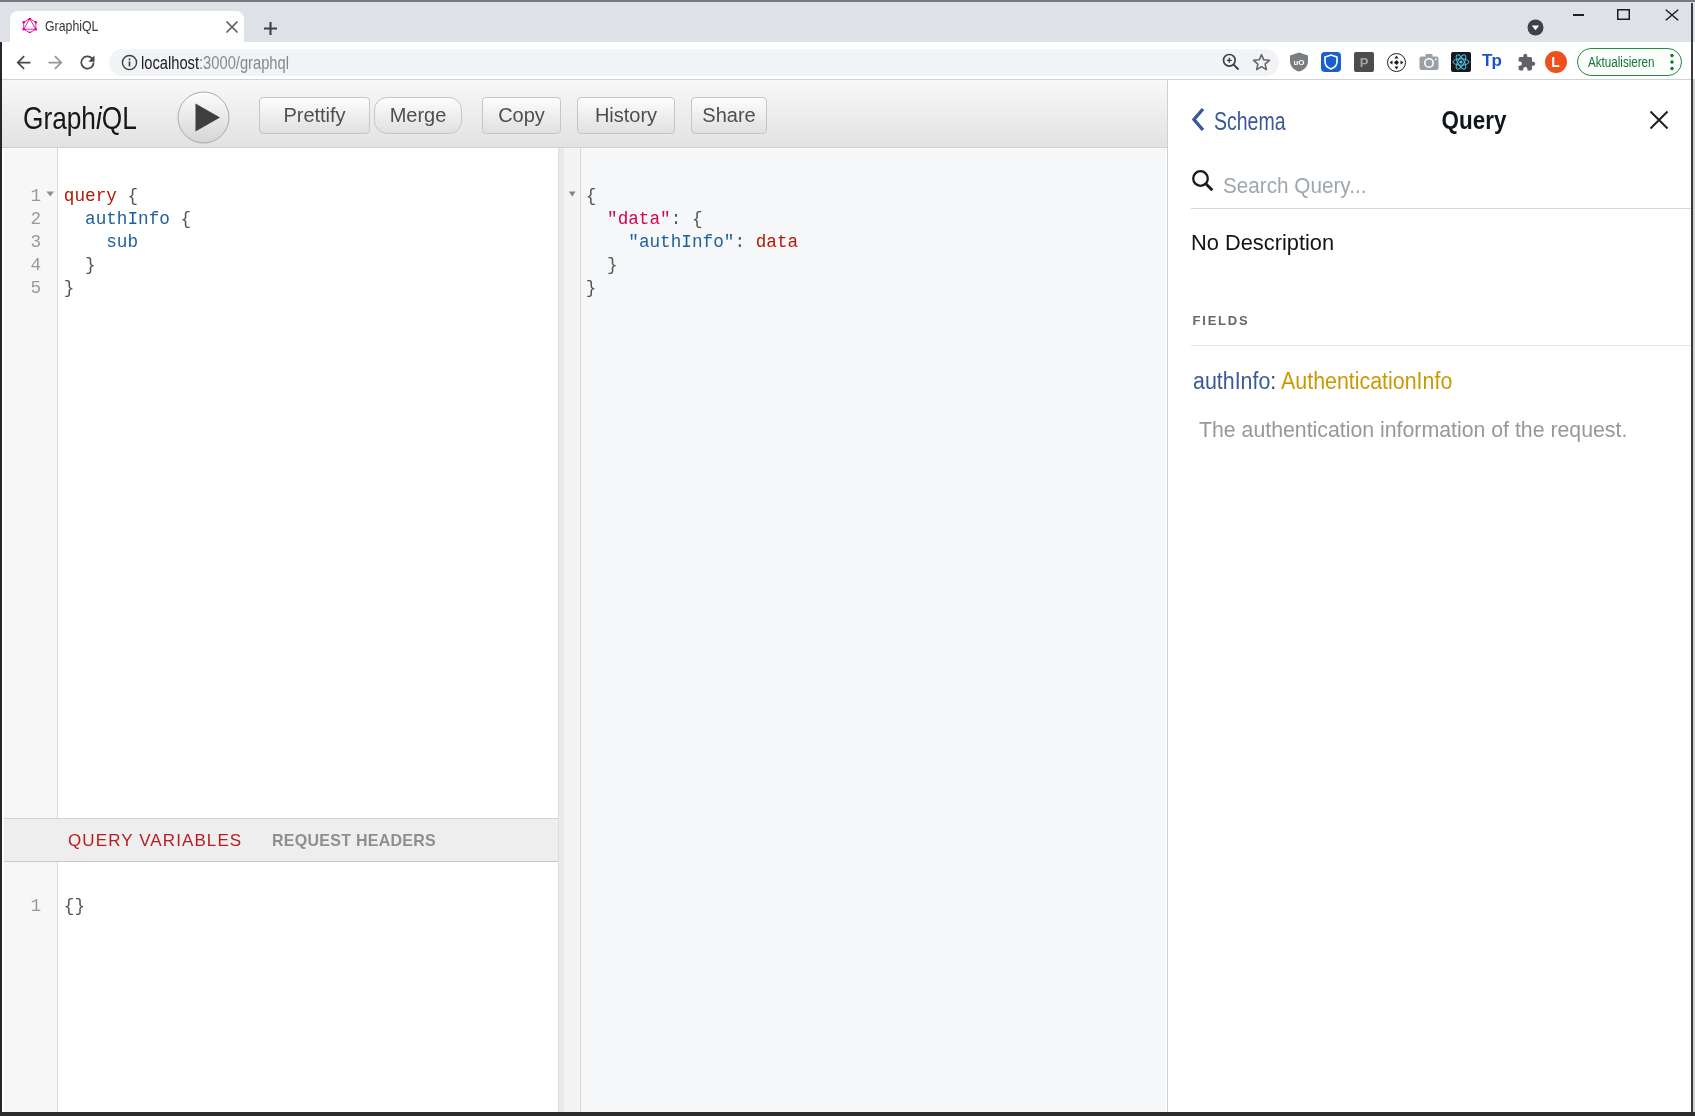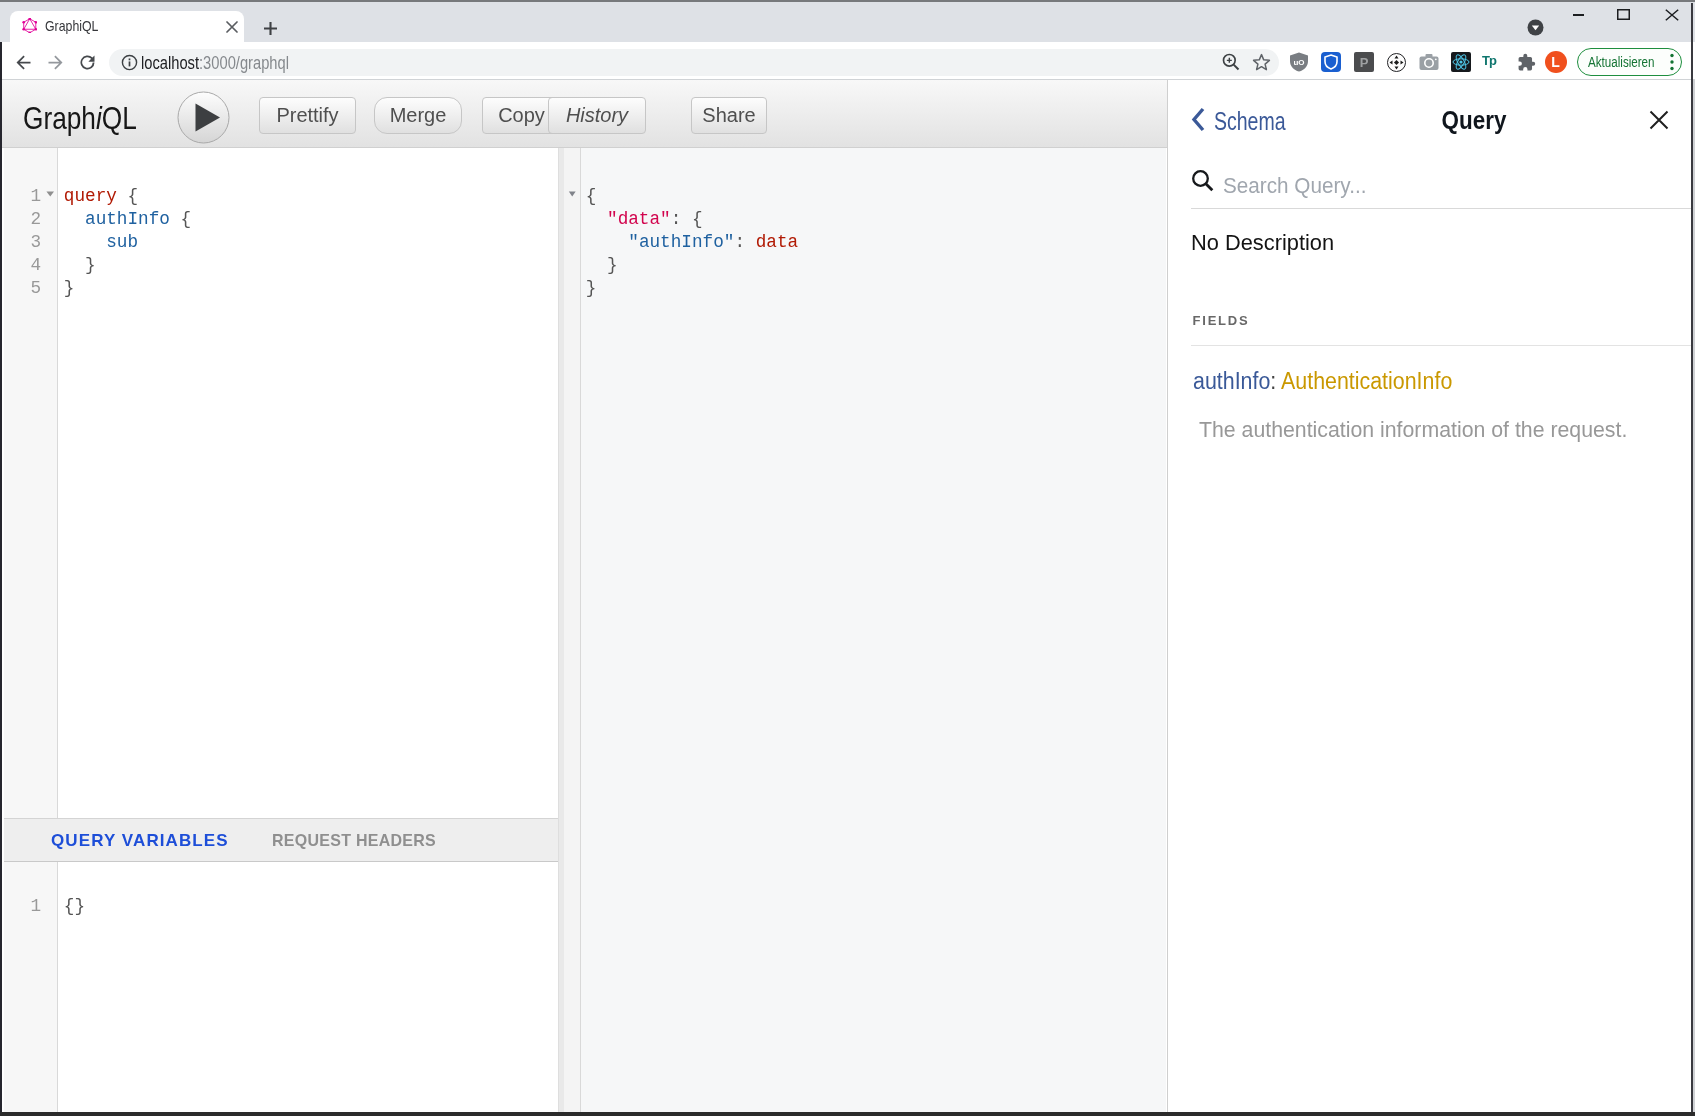--- a/index.html
+++ b/index.html
@@ -106,21 +106,21 @@
   </svg>
   <svg class="abs" style="left:1451px;top:52px" width="20" height="20" viewBox="0 0 20 20">
     <rect x="0" y="0" width="20" height="20" rx="2" fill="#16191d"></rect>
     <g stroke="#4fc7e8" stroke-width="1" fill="none">
       <ellipse cx="10" cy="10" rx="8" ry="3.2"></ellipse>
       <ellipse cx="10" cy="10" rx="8" ry="3.2" transform="rotate(60 10 10)"></ellipse>
       <ellipse cx="10" cy="10" rx="8" ry="3.2" transform="rotate(120 10 10)"></ellipse>
     </g>
     <circle cx="10" cy="10" r="1.6" fill="#4fc7e8"></circle>
   </svg>
-  <div class="abs" style="left:1482px;top:51px;font-size:13px;font-weight:bold;color:#0f766e;line-height:20px;letter-spacing:-1px;">Tp</div>
+  <div class="abs" style="left:1482px;top:51px;font-size:17px;font-weight:bold;color:#1d4ed8;line-height:20px;letter-spacing:-1px;">Tp</div>
   <svg class="abs" style="left:1517px;top:52.5px" width="19" height="19" viewBox="0 0 24 24">
     <path d="M20.5 11H19V7a2 2 0 0 0-2-2h-4V3.5a2.5 2.5 0 0 0-5 0V5H4a2 2 0 0 0-2 2v3.8h1.5a2.7 2.7 0 0 1 0 5.4H2V20a2 2 0 0 0 2 2h3.8v-1.5a2.7 2.7 0 0 1 5.4 0V22H17a2 2 0 0 0 2-2v-4h1.5a2.5 2.5 0 0 0 0-5z" fill="#5f6368"></path>
   </svg>
   <div class="abs" style="left:1544.5px;top:51px;width:22px;height:22px;border-radius:50%;background:#f0501e;"></div>
   <div class="abs" style="left:1544.5px;top:51px;width:22px;height:22px;text-align:center;font-size:14px;font-weight:bold;color:#fff;line-height:22px;">L</div>
 
   <div class="abs" style="left:1577px;top:47.5px;width:105px;height:28px;background:#fcfefc;border:1px solid #1e8e3e;border-radius:15px;box-sizing:border-box;"></div>
   <div class="abs" style="left:1588px;top:54px;font-size:15.5px;line-height:16px;color:#137333;transform:scaleX(0.75);transform-origin:0 0;">Aktualisieren</div>
   <svg class="abs" style="left:1669px;top:53px" width="6" height="18" viewBox="0 0 6 18">
     <circle cx="3" cy="2.5" r="1.7" fill="#137333"></circle>
@@ -134,37 +134,37 @@
   <svg class="abs" style="left:177px;top:91px" width="53" height="53" viewBox="0 0 53 53">
     <defs>
         <linearGradient id="pg" x1="0" y1="0" x2="0" y2="1">
       <stop offset="0" stop-color="#fdfdfd"></stop>
           <stop offset="1" stop-color="#d5d5d5"></stop>
         </linearGradient>
       </defs>
     <circle cx="26.5" cy="26.5" r="25.5" fill="url(#pg)" stroke="#a9a9a9" stroke-width="1"></circle>
     <path d="M18.5 12.5 L18.5 40.5 L43 26.5 Z" fill="#3d3f41"></path>
   </svg>
-  <div class="tbtn abs" style="left:259px;width:97px;">Prettify</div>
+  <div class="tbtn abs" style="left:259px;width:111px;">Prettify</div>
   <div class="tbtn abs" style="left:374px;width:88px;border-radius:13px;">Merge</div>
   <div class="tbtn abs" style="left:482px;width:79px;">Copy</div>
-  <div class="tbtn abs" style="left:548px;width:98px;font-style:italic;">History</div>
+  <div class="tbtn abs" style="left:577px;width:98px;">History</div>
   <div class="tbtn abs" style="left:691px;width:76px;">Share</div>
 
   <div class="abs" style="left:0;top:148px;width:558px;height:964px;background:#fff;"></div>
   <div class="abs" style="left:0;top:148px;width:58px;height:670px;background:#f7f7f7;border-right:1px solid #d9d9d9;box-sizing:border-box;"></div>
   <div class="pre abs" style="left:0;top:184.6px;width:41px;text-align:right;color:#999;">1<br>2<br>3<br>4<br>5</div>
   <div class="pre abs" style="left:63.8px;top:184.6px;"><span class="k">query</span><span class="g"> {</span><br><span class="p">  authInfo</span><span class="g"> {</span><br><span class="p">    sub</span><br><span class="g">  }</span><br><span class="g">}</span></div>
 
   <svg class="abs" style="left:45.5px;top:191px" width="8.5" height="6" viewBox="0 0 10 7">
       <path d="M0.5 0.5 H9.5 L5 6.5 Z" fill="#8f8f8f"></path>
     </svg>
 
   <div class="abs" style="left:0;top:818px;width:558px;height:44px;background:#eee;border-top:1px solid #d4d4d4;border-bottom:1px solid #c9c9c9;box-sizing:border-box;"></div>
-  <div class="abs" style="left:51px;top:832px;font-size:17px;font-weight:bold;letter-spacing:1.1px;color:#1d4ed8;line-height:18px;">QUERY VARIABLES</div>
+  <div class="abs" style="left:68px;top:832px;font-size:17px;font-weight:normal;letter-spacing:1.1px;color:#b91c1c;line-height:18px;">QUERY VARIABLES</div>
   <div class="abs" style="left:272px;top:832px;font-size:17px;font-weight:bold;letter-spacing:0.3px;color:#8f8f8f;line-height:18px;transform:scaleX(0.94);transform-origin:0 0;">REQUEST HEADERS</div>
 
   <div class="abs" style="left:0;top:862px;width:58px;height:250px;background:#f7f7f7;border-right:1px solid #d9d9d9;box-sizing:border-box;"></div>
   <div class="pre abs" style="left:0;top:894.7px;width:41px;text-align:right;color:#999;">1</div>
   <div class="pre abs" style="left:63.8px;top:894.7px;color:#555;">{}</div>
 
   <div class="abs" style="left:558px;top:148px;width:6px;height:964px;background:#e9e9e9;border-left:1px solid #dedede;box-sizing:border-box;"></div>
   <div class="abs" style="left:564px;top:148px;width:17px;height:964px;background:#f4f4f4;border-right:1px solid #d9d9d9;box-sizing:border-box;"></div>
 
   <div class="abs" style="left:581px;top:148px;width:585px;height:964px;background:#f6f7f8;"></div>

